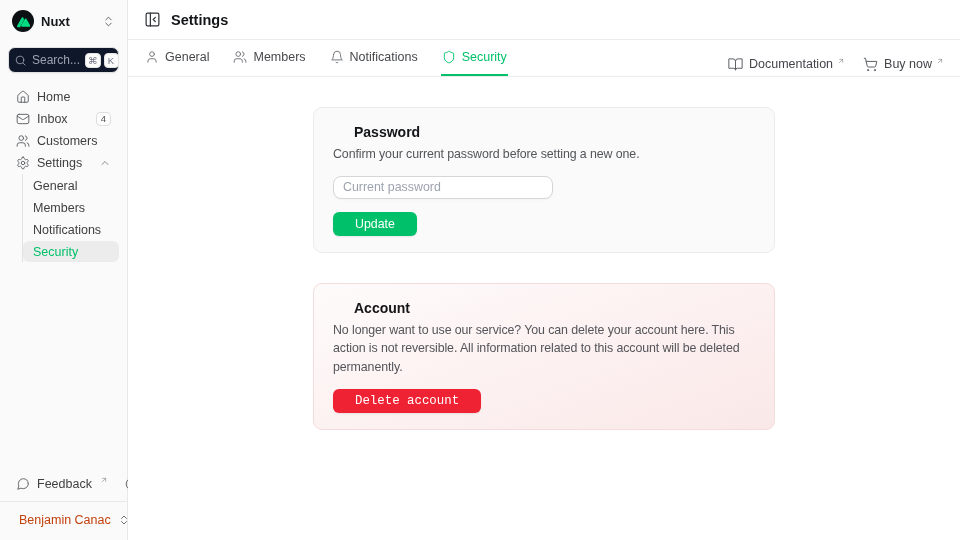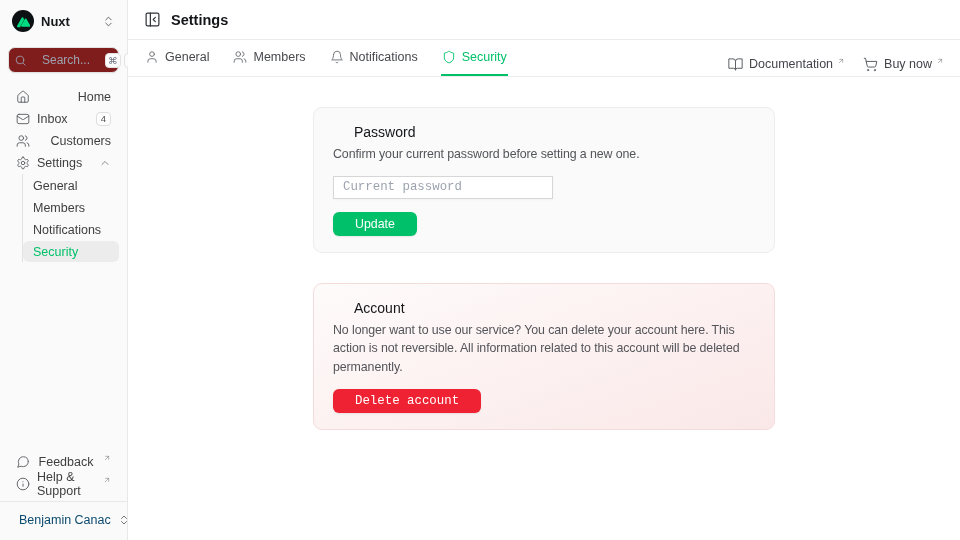--- a/index.html
+++ b/index.html
@@ -13,49 +13,49 @@
   svg.ic { fill:none; stroke:currentColor; stroke-width:1.6; stroke-linecap:round; stroke-linejoin:round; flex:none; }
 
   
   .sidebar { width:128px; flex:none; background:#fafafa; border-right:1px solid #e8e8e8;
              display:flex; flex-direction:column; padding:8px 8px 6px; }
   .logo-row { display:flex; align-items:center; gap:7px; padding:2px 4px; height:26px; }
   .logo-badge { width:22px; height:22px; border-radius:50%; background:#0c1013; display:flex; align-items:center; justify-content:center; }
   .brand-name { font-weight:700; font-size:13px; color:#16181b; }
   .selector { margin-left:auto; color:#4c4f54; display:flex; }
 
-  .search { margin-top:13px; height:26px; background:#7f1d1d; border:1px solid #e2e2e2; border-radius:7px;
-            display:flex; align-items:center; gap:15px; padding:0 5px; color:#9ca3af;
+  .search { margin-top:13px; height:26px; background:#0f172a; border:1px solid #e2e2e2; border-radius:7px;
+            display:flex; align-items:center; gap:5px; padding:0 5px; color:#9ca3af;
             box-shadow:0 1px 2px rgba(0,0,0,.04); cursor:text; }
   .search .ph { font-size:12px; color:#9ca3af; }
   .kbds { margin-left:auto; display:flex; gap:3px; }
   .kbd { min-width:15px; height:15px; padding:0 2px; border:1px solid #e3e3e3; border-radius:4px;
          background:#fcfcfc; color:#6b7280; font-size:9.5px; display:flex; align-items:center; justify-content:center; }
 
   .nav { margin-top:13px; display:flex; flex-direction:column; gap:1px; }
   .nav-item { height:21px; border-radius:6px; display:flex; align-items:center; gap:7px;
-              padding:0 8px; color:#3f3f3f; cursor:pointer;justify-content:space-between; }
+              padding:0 8px; color:#3f3f3f; cursor:pointer; }
   .nav-item .nico { color:#5d5f63; display:flex; }
   .badge { margin-left:auto; min-width:15px; height:14px; padding:0 3px; border:1px solid #dedede;
            border-radius:4px; background:#fdfdfd; color:#52525b; font-size:9.5px;
            display:flex; align-items:center; justify-content:center; }
   .nav-chev { margin-left:auto; color:#6b6f76; display:flex; }
   .subnav { margin-left:14px; border-left:1px solid #e2e2e2; display:flex; flex-direction:column; gap:1px; padding-top:1px; }
   .sub-item { height:21px; margin-left:0; border-radius:6px; display:flex; align-items:center;
               padding:0 10px; color:#3f3f3f; cursor:pointer; }
   .sub-item.active { background:#ececec; color:var(--c-primary); font-weight:500; }
 
   .side-spacer { flex:1; }
-  .side-footer { display:flex; flex-direction:column; gap:1px; }
+  .side-footer { display:flex; flex-direction:row; gap:1px; }
   .ext { margin:0 0 7px 1px; color:#6f7378; display:flex; }
   .side-divider { height:1px; background:#e8e8e8; margin:7px -8px 0; }
   .user-row { display:flex; align-items:center; gap:7px; padding:8px 4px 4px; cursor:pointer; }
   .avatar { width:20px; height:20px; border-radius:50%;
             background:radial-gradient(circle at 38% 30%, #9b9b9b 0%, #4a4a4a 45%, #222 100%); }
-  .user-name { font-weight:500; color:#0c4a6e; font-size:12.5px; white-space:nowrap; }
+  .user-name { font-weight:500; color:#c2410c; font-size:12.5px; white-space:nowrap; }
 
   
   .main { flex:1; display:flex; flex-direction:column; min-width:0; background:#fff; }
   .header { height:40px; flex:none; border-bottom:1px solid #ececec; display:flex; align-items:center;
             gap:10px; padding:0 16px; }
   .panel-icon { color:#2f3237; display:flex; cursor:pointer; }
   .page-title { font-size:14.5px; font-weight:700; color:#141518; }
 
   .tabbar { height:37px; flex:none; border-bottom:1px solid #ececec; display:flex; align-items:stretch;
             padding:0 16px; gap:22px; }
@@ -67,25 +67,25 @@
   .tab-links { margin-left:auto; display:flex; align-items:center; gap:18px; }
   .tab-link { display:flex; align-items:center; gap:6px; font-weight:500; color:#43454a; cursor:pointer;margin-top:12px; }
   .tab-link .tico { color:#5d6065; display:flex; }
 
   .content { flex:1; overflow:auto; padding:30px 0 20px; }
   .card { width:462px; margin:0 auto; border-radius:9px; padding:16px 19px; }
   .card + .card { margin-top:30px; }
   .card-password { background:#fafafa; border:1px solid #ececec; }
   .card-account  { background:linear-gradient(160deg,#fefbfb 0%,#fdf2f2 45%,#fae8e8 100%);
                    border:1px solid #f5dcdc; }
-  .card-title { font-size:14px; font-weight:400; color:#141518;padding-left:21px; }
+  .card-title { font-size:14px; font-weight:700; color:#141518;padding-left:21px; }
   .card-desc { margin-top:5px; font-size:12.4px; color:#53555a; line-height:1.5; letter-spacing:-.1px; }
   .pw-input { display:block; width:220px; height:23px; margin-top:12px; border:1px solid #d6d6d6;
-              border-radius:0; background:#fff; padding:0 9px; font-size:12.4px;
-              font-family:Liberation Mono, monospace; color:#1b1b1b; outline:none; box-shadow:0 1px 2px rgba(0,0,0,.03); }
+              border-radius:8px; background:#fff; padding:0 9px; font-size:12.4px;
+              font-family:Liberation Sans, sans-serif; color:#1b1b1b; outline:none; box-shadow:0 1px 2px rgba(0,0,0,.03); }
   .pw-input::placeholder { color:#9ca3af; }
   .btn { display:inline-block; border:none; border-radius:6px; color:#fff; font-family:inherit;
          font-size:12.4px; font-weight:500; padding:5px 22px; margin-top:13px; cursor:pointer;
          box-shadow:0 1px 2px rgba(0,0,0,.08); }
   .btn-update { background:var(--c-primary); }
   .btn-delete { background:var(--c-error);font-family:Liberation Mono, monospace; }
 </style>
 </head>
 <body style="--c-primary: #00c16a; --c-error: #ee2233;">
 

